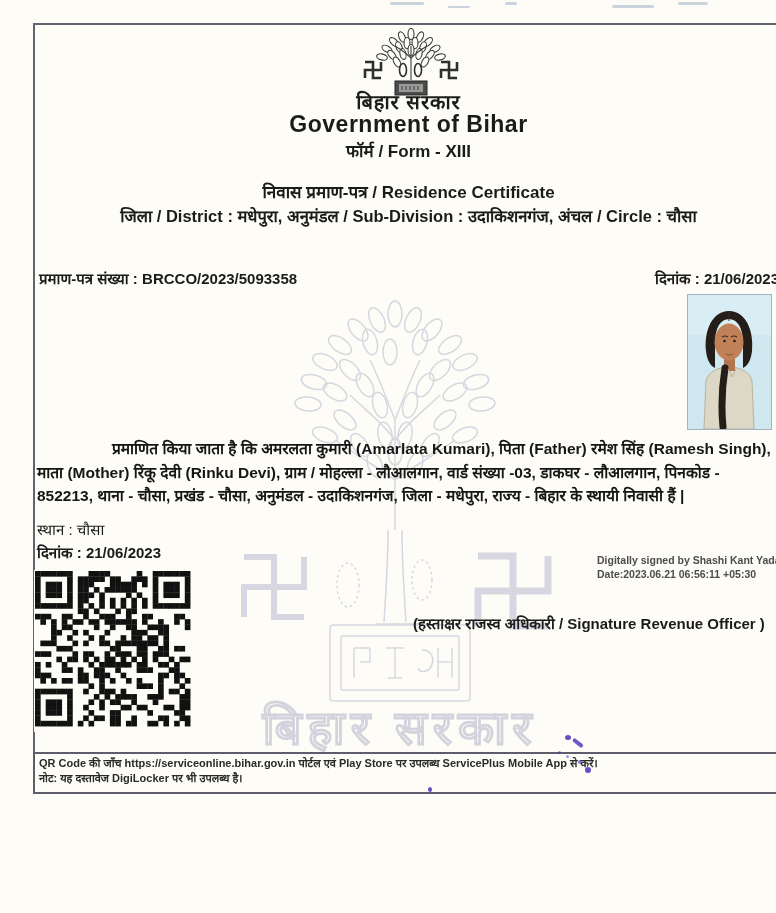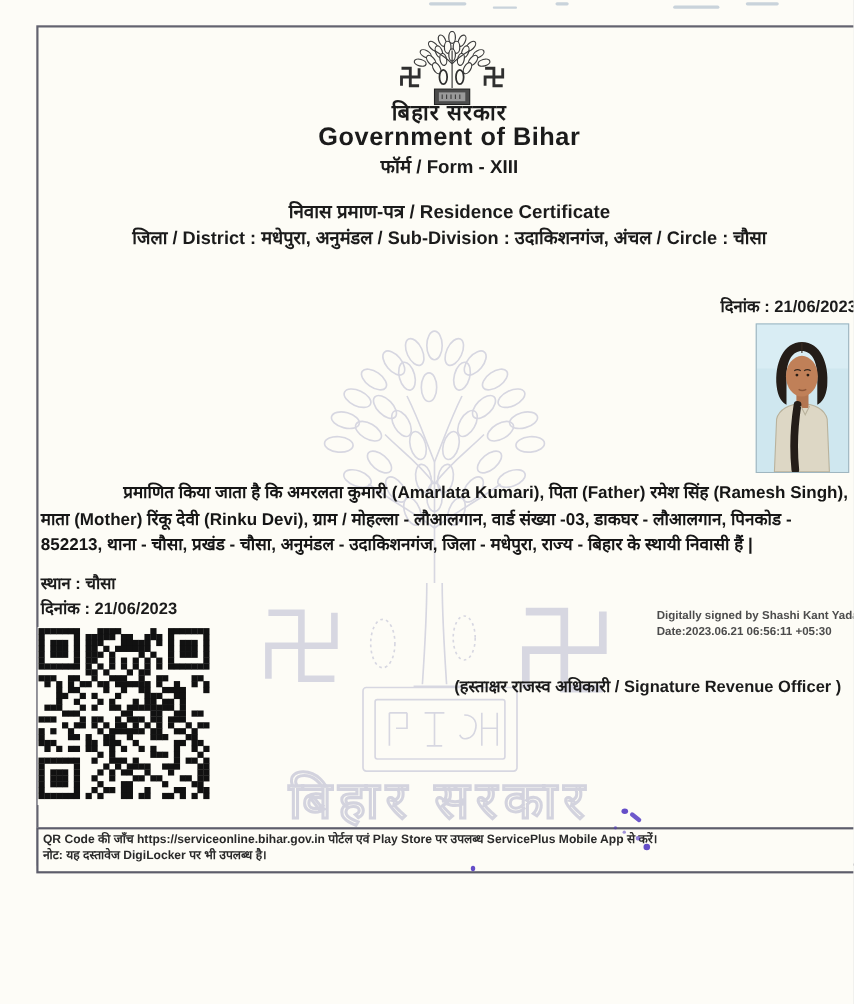--- a/index.html
+++ b/index.html
@@ -30,21 +30,21 @@
     border:1px solid #9fb6c0; background:#cfe7ef; overflow:hidden;
   }
 
   .watermark{left:195px; top:275px; opacity:.9; pointer-events:none;}
 
   .body-para{
     left:2px; top:412px; width:742px;
     font-size:15.5px; font-weight:700; line-height:23.5px;
     text-indent:75px; color:#161616; text-align:left;
   }
-  .place-line{left:2px; top:494px; font-size:15px; font-weight:700;}
+  .place-line{left:2px; top:494px; font-size:15px; font-weight:400;}
   .date-line2{left:2px; top:517px; font-size:15px; font-weight:700;}
 
   .qr{left:-1px; top:545px;}
 
   .digsig{
     left:562px; top:528px; width:195px;
     font-size:10.5px; line-height:14px; color:#4c4c4c; font-weight:600;
   }
   .sig-caption{left:378px; top:588px; font-size:15px; font-weight:700; white-space:nowrap;}
 
@@ -189,20 +189,24 @@
       <path d="M47,58 v4 M51,58 v4 M55,58 v4 M59,58 v4 M63,58 v4" stroke="#3a3a3a" stroke-width="1"></path>
     </svg>
 
     <div class="abs ctr govt-hindi">बिहार सरकार</div>
     <div class="abs ctr govt-eng">Government of Bihar</div>
     <div class="abs ctr form-line">फॉर्म / Form - XIII</div>
 
     <div class="abs ctr cert-title">निवास प्रमाण-पत्र / Residence Certificate</div>
     <div class="abs ctr district-line">जिला / District : मधेपुरा, अनुमंडल / Sub-Division : उदाकिशनगंज, अंचल / Circle : चौसा</div>
 
+    <div class="abs meta-left">
+      <span>प्रमाण-पत्र संख्या :</span>
+      <span>BRCCO/2023/5093358</span>
+    </div>
     <div class="abs meta-right">
       <span>दिनांक :</span>
       <span>21/06/2023</span>
     </div>
 
     <div class="abs photo">
       <svg width="83" height="134" viewBox="0 0 83 134">
         <rect width="83" height="134" fill="#cfe7ef"></rect>
         <rect width="83" height="40" fill="#d9edf4"></rect>
         <path d="M16,134 L18,86 C20,77 30,72 41,72 C52,72 62,77 64,86 L66,134 Z" fill="#ddd7c5" stroke="#b9b29c" stroke-width="1"></path>

